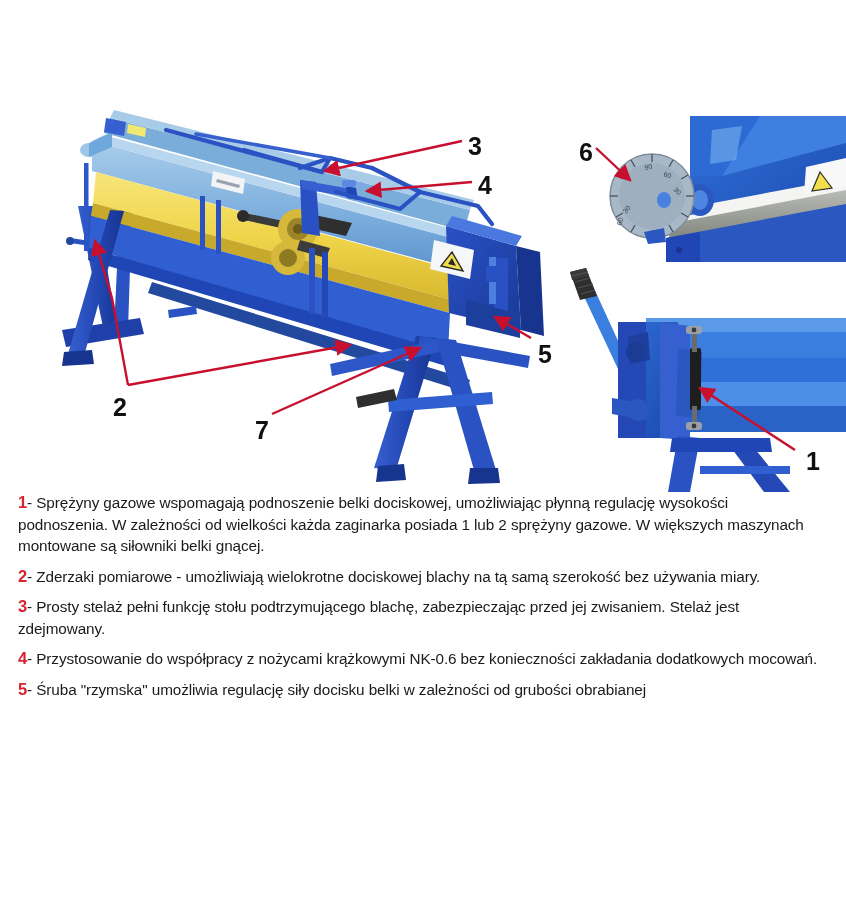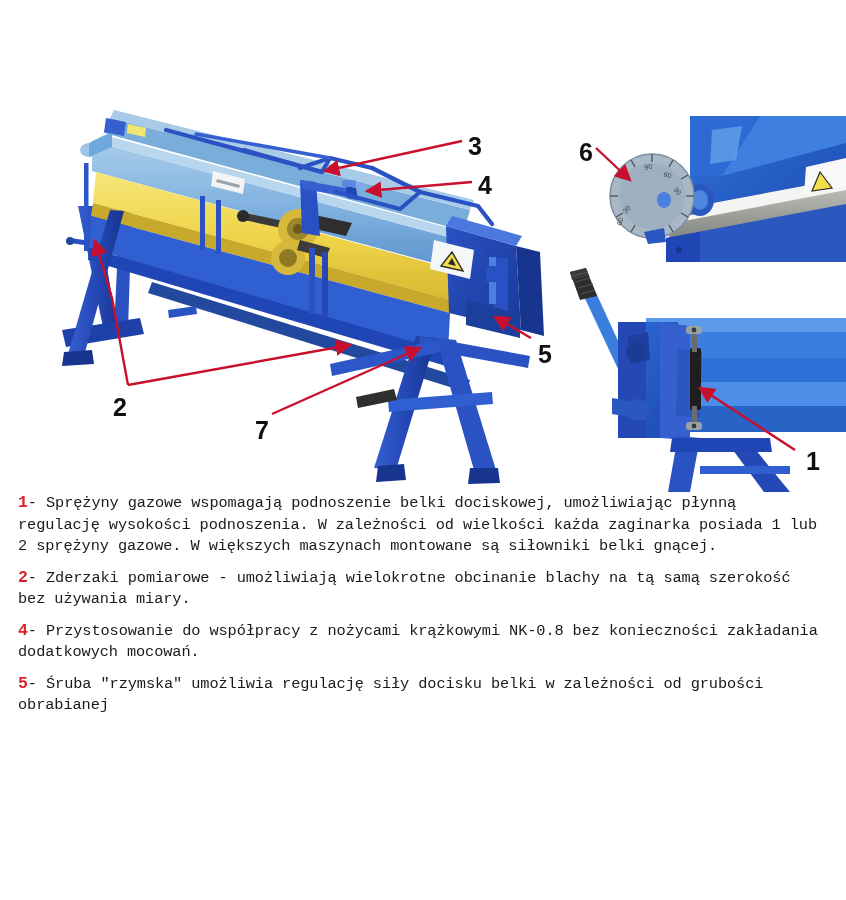--- a/index.html
+++ b/index.html
@@ -57,21 +57,21 @@
     top: 492px;
     width: 846px;
     height: 408px;
     padding: 0;
   }
 
   .entry {
     position: relative;
     margin: 0 0 9px 0;
     padding: 0 26px 0 18px;
-    font-family: Liberation Mono, monospace;
+    font-family: Liberation Sans, sans-serif;
     font-size: 15.3px;
     line-height: 21.5px;
     color: #1a1a1a;
     text-align: left;
     letter-spacing: -0.1px;
   }
   .entry .num {
     font-weight: bold;
     color: #d8232f;
     font-size: 16.5px;
@@ -387,27 +387,31 @@
 
   <div id="legend">
 
     <p class="entry">
       <span class="num">1</span><span class="dash">-</span>
       <span>Sprężyny gazowe wspomagają podnoszenie belki dociskowej, umożliwiając płynną regulację wysokości podnoszenia. W zależności od wielkości każda zaginarka posiada 1 lub 2 sprężyny gazowe. W większych maszynach montowane są siłowniki belki gnącej.</span>
     </p>
 
     <p class="entry">
       <span class="num">2</span><span class="dash">-</span>
-      <span>Zderzaki pomiarowe - umożliwiają wielokrotne obcinanie blachy na tą samą szerokość bez używania miary.</span>
+      <span>Zderzaki pomiarowe - umożliwiają wielokrotne dociskowej blachy na tą samą szerokość bez używania miary.</span>
     </p>
 
+    <p class="entry">
+      <span class="num">3</span><span class="dash">-</span>
+      <span>Prosty stelaż pełni funkcję stołu podtrzymującego blachę, zabezpieczając przed jej zwisaniem. Stelaż jest zdejmowany.</span>
+    </p>
 
     <p class="entry">
       <span class="num">4</span><span class="dash">-</span>
-      <span>Przystosowanie do współpracy z nożycami krążkowymi NK-0.8 bez konieczności zakładania dodatkowych mocowań.</span>
+      <span>Przystosowanie do współpracy z nożycami krążkowymi NK-0.6 bez konieczności zakładania dodatkowych mocowań.</span>
     </p>
 
     <p class="entry">
       <span class="num">5</span><span class="dash">-</span>
       <span>Śruba "rzymska" umożliwia regulację siły docisku belki w zależności od grubości obrabianej</span>
     </p>
 
 
 
   </div>

